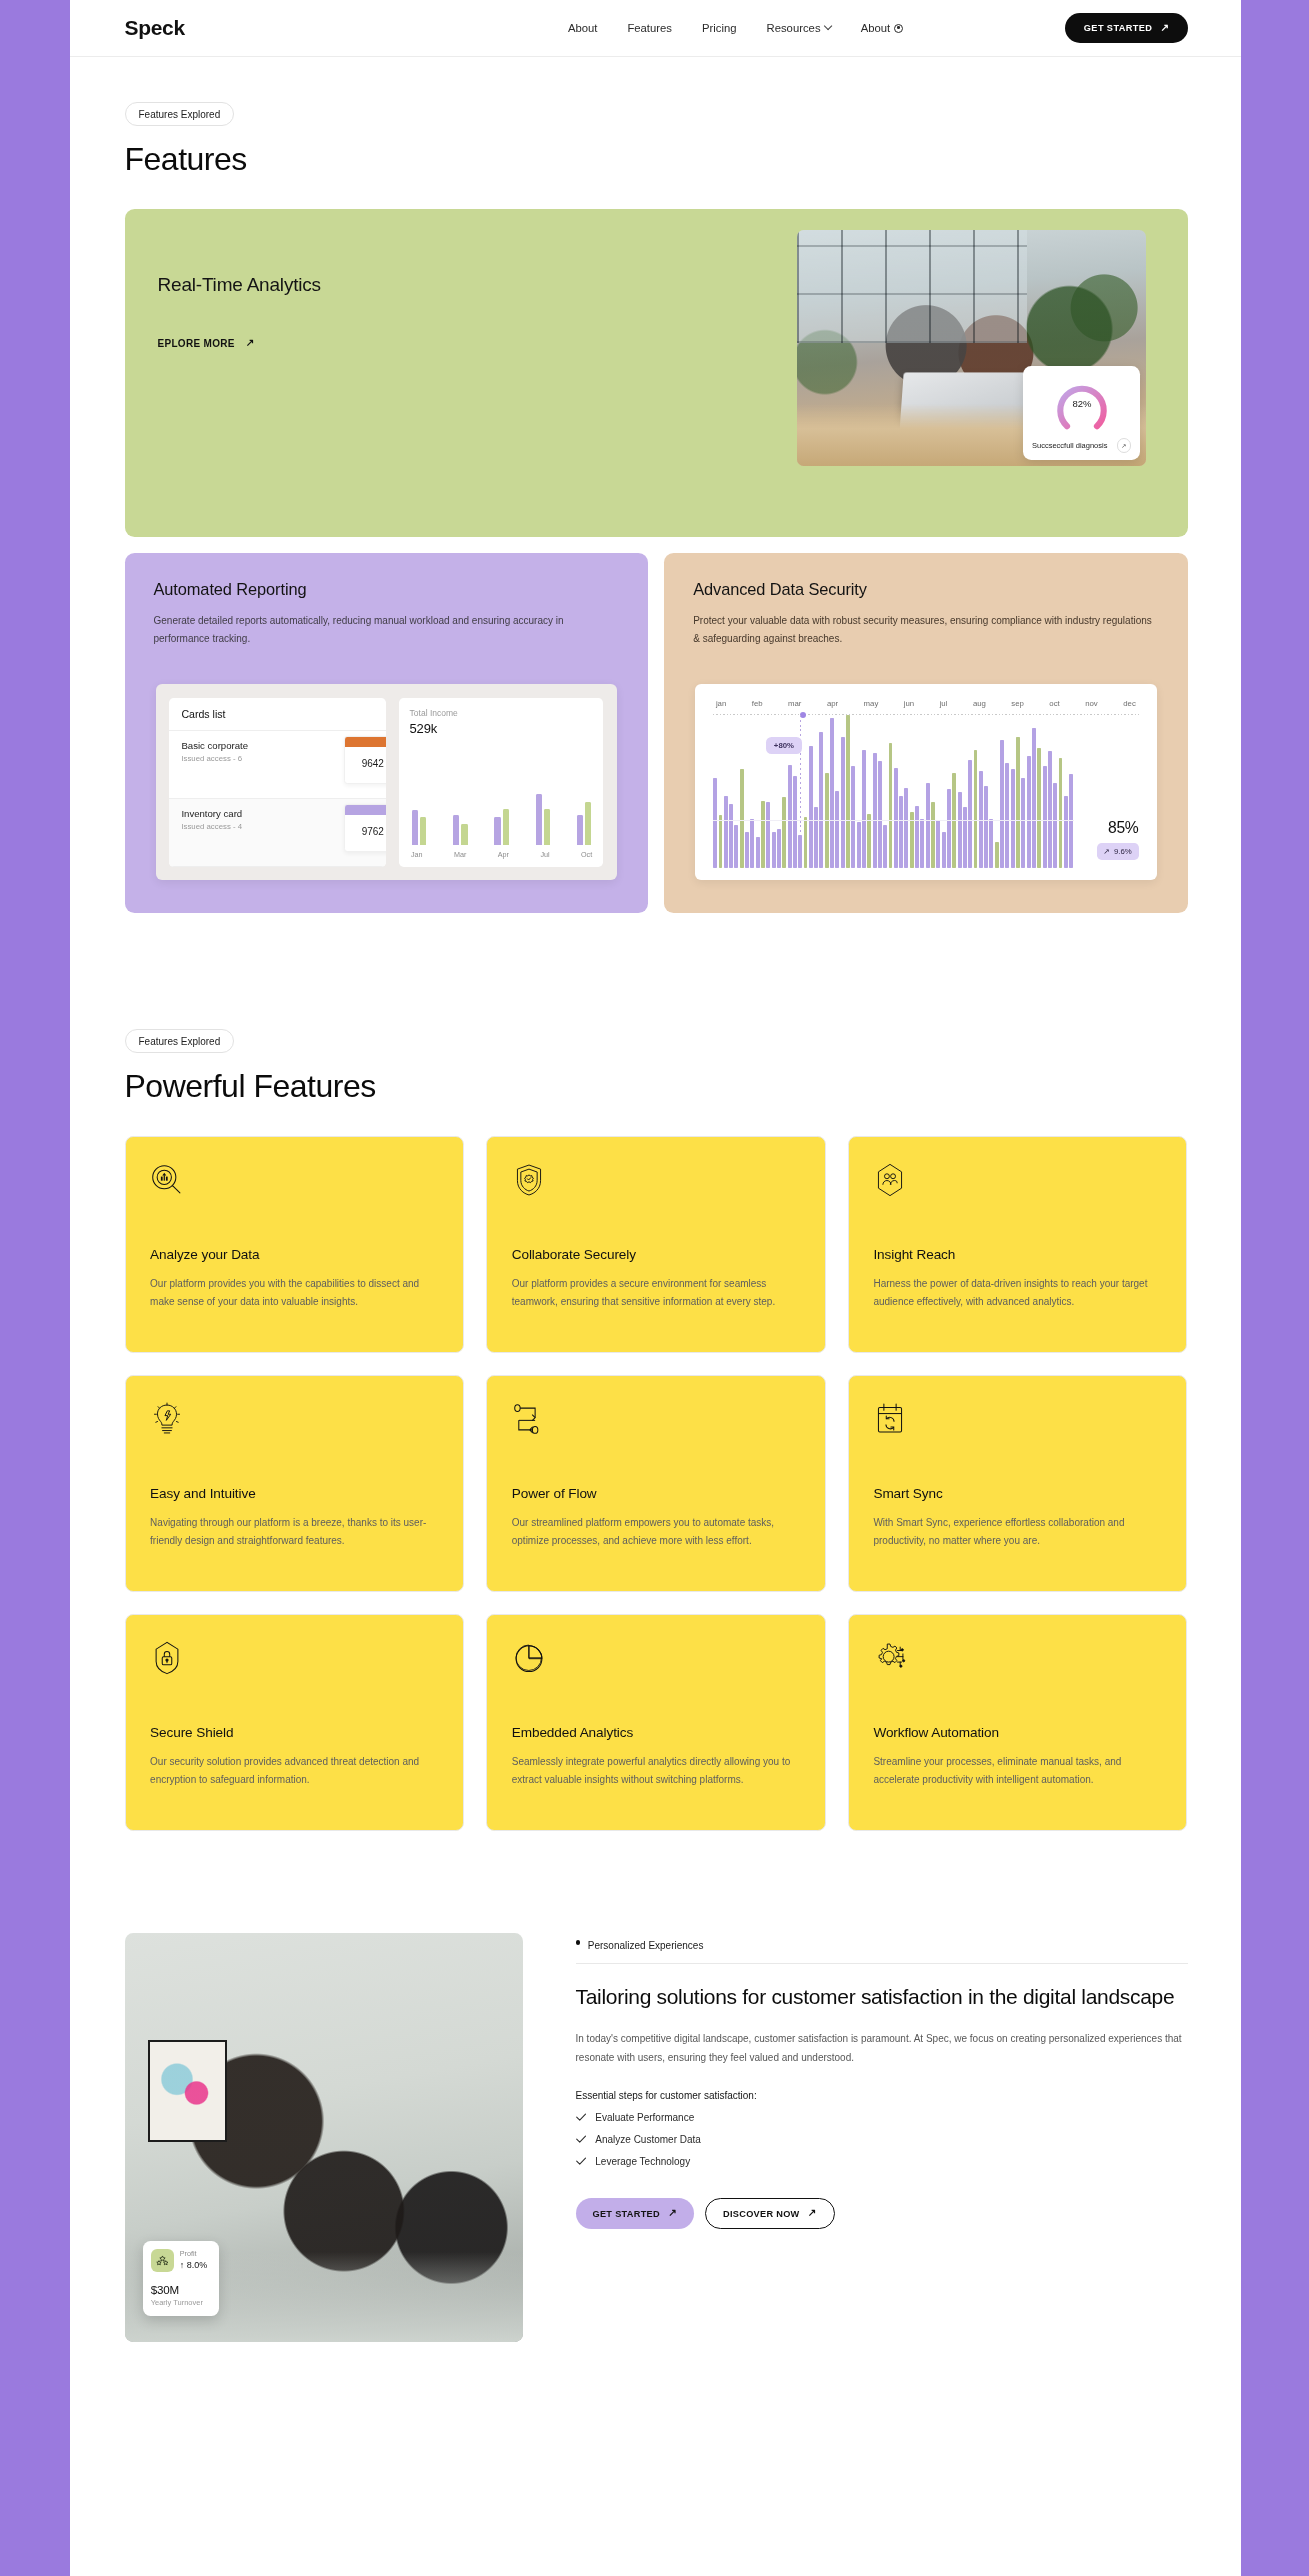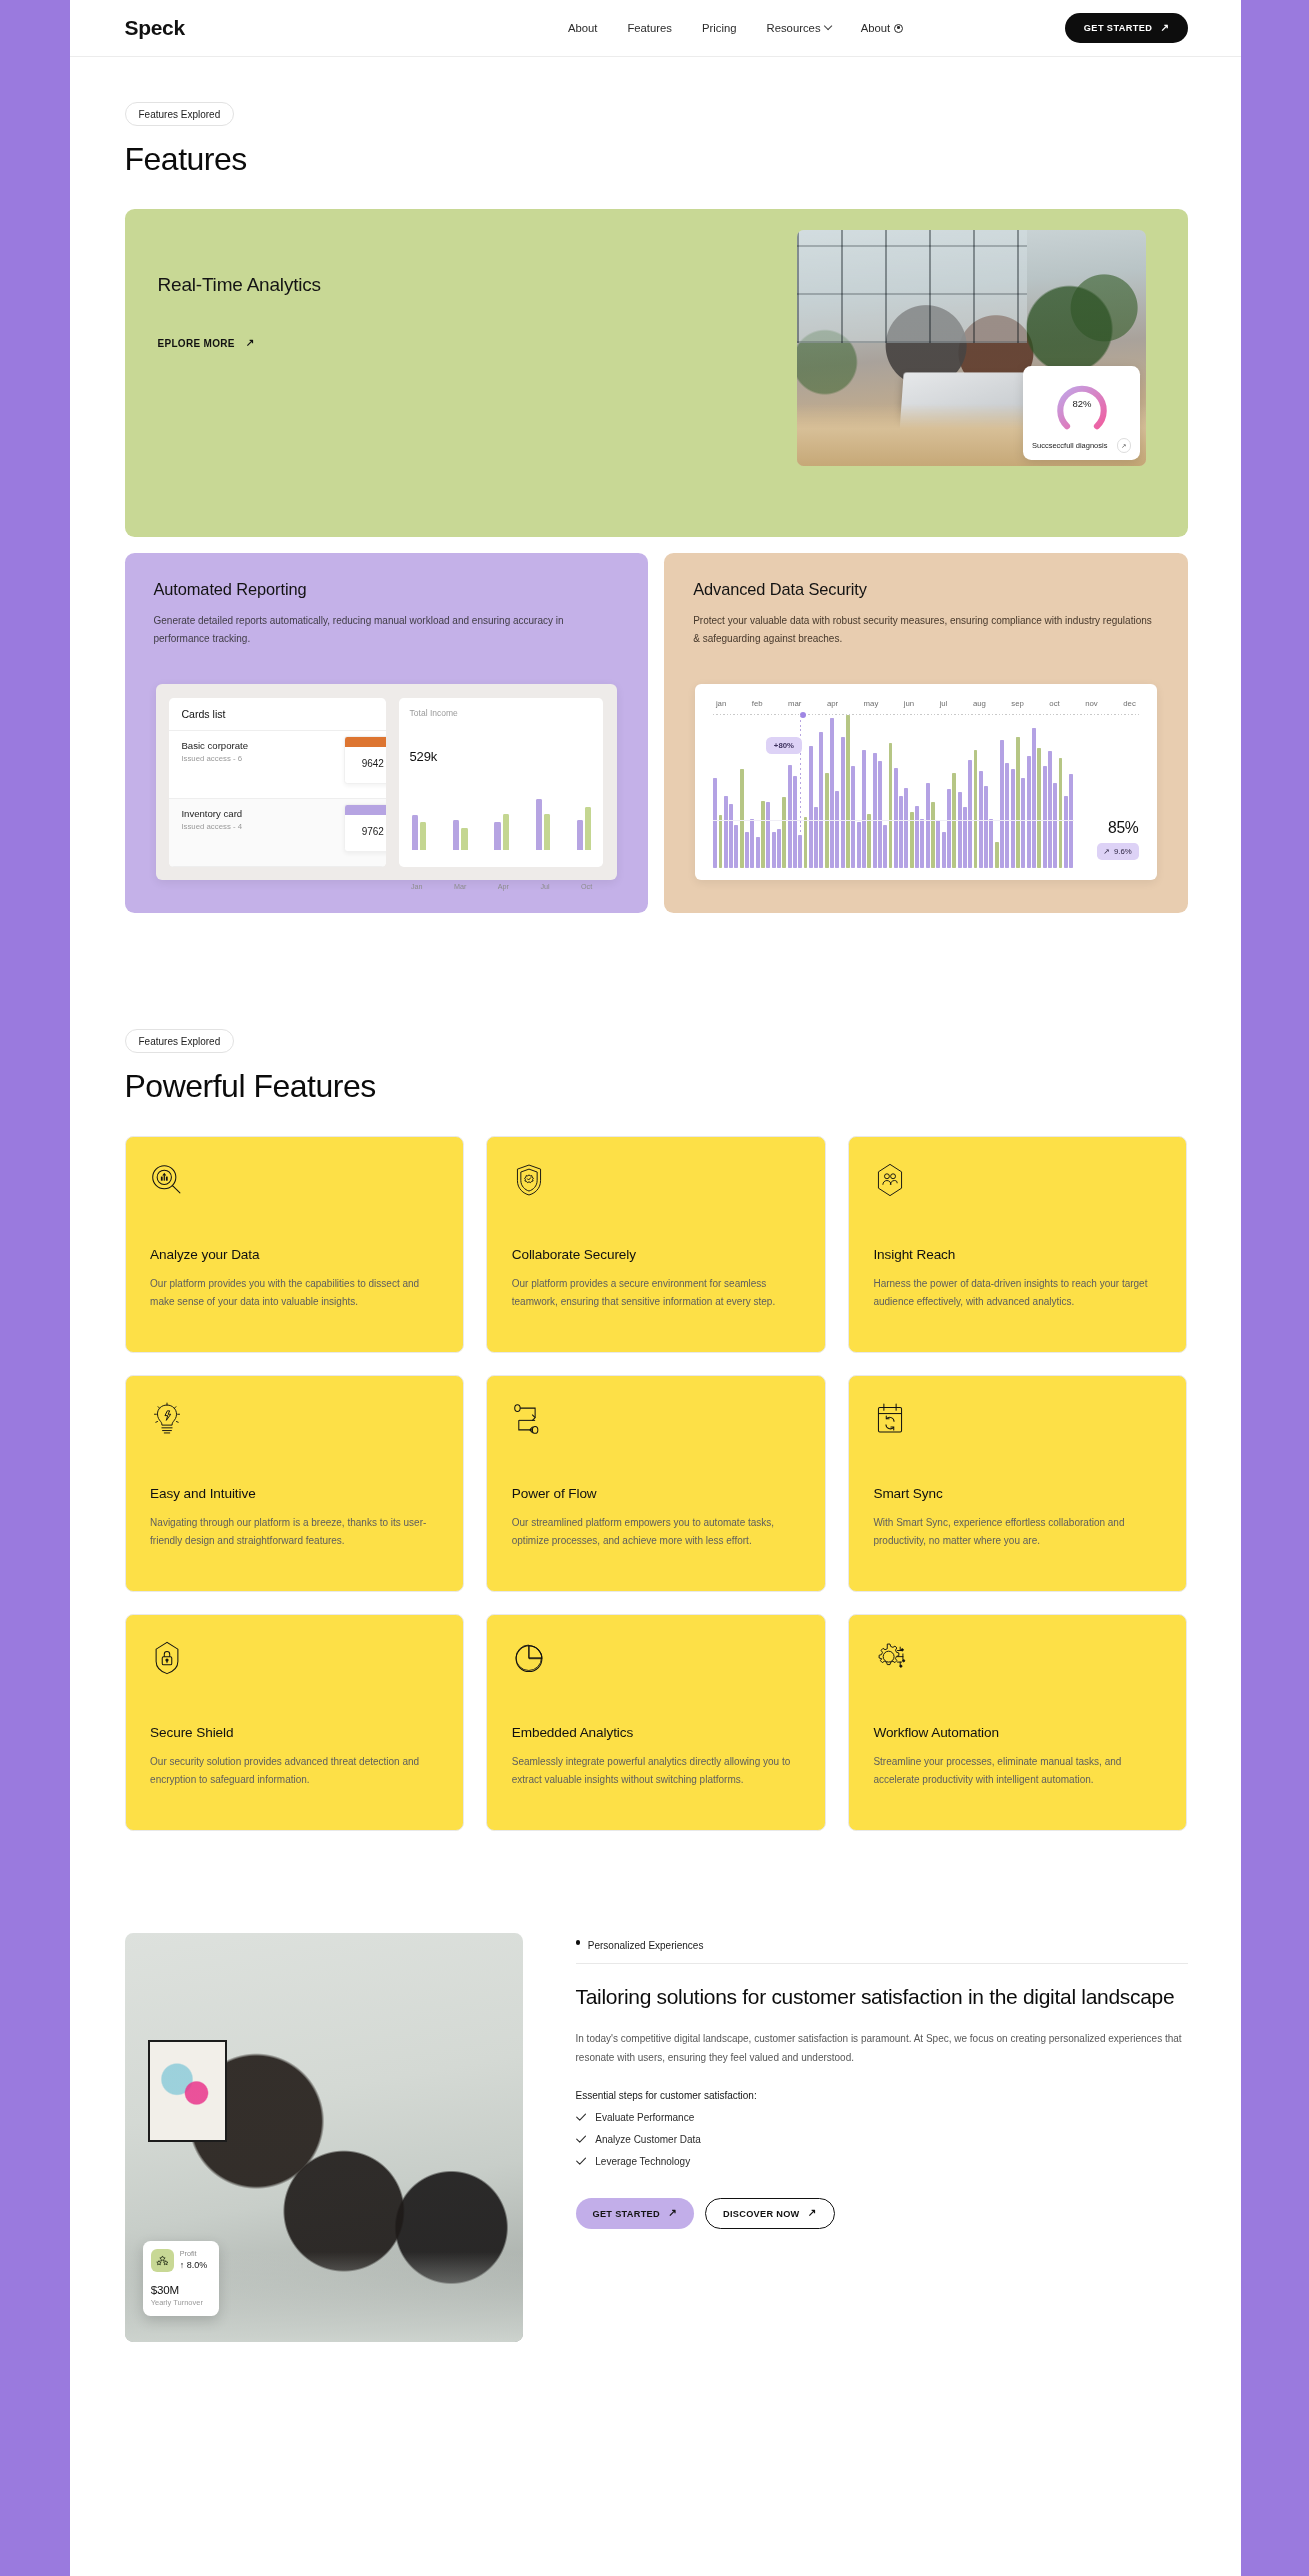--- a/index.html
+++ b/index.html
@@ -298,21 +298,20 @@
     text-align: center;
     margin-top: 10.2px;
   }
   .income-card {
     flex: 1;
     background: #fff;
     border-radius: 4.8px;
     padding: 10.2px 9.6px 8.2px 11px;
     display: flex;
     flex-direction: column;
-    gap: 28px;
   }
   .inc-label { font-size: 8.5px; color: #9b9b9b; }
   .inc-value { font-size: 13px; color: #111; margin-top: 2.7px; letter-spacing: -0.2px; }
   .inc-chart {
     flex: 1;
     display: flex;
     align-items: flex-end;
     justify-content: space-between;
     padding: 0 2.7px;
     margin-top: 6.8px;

